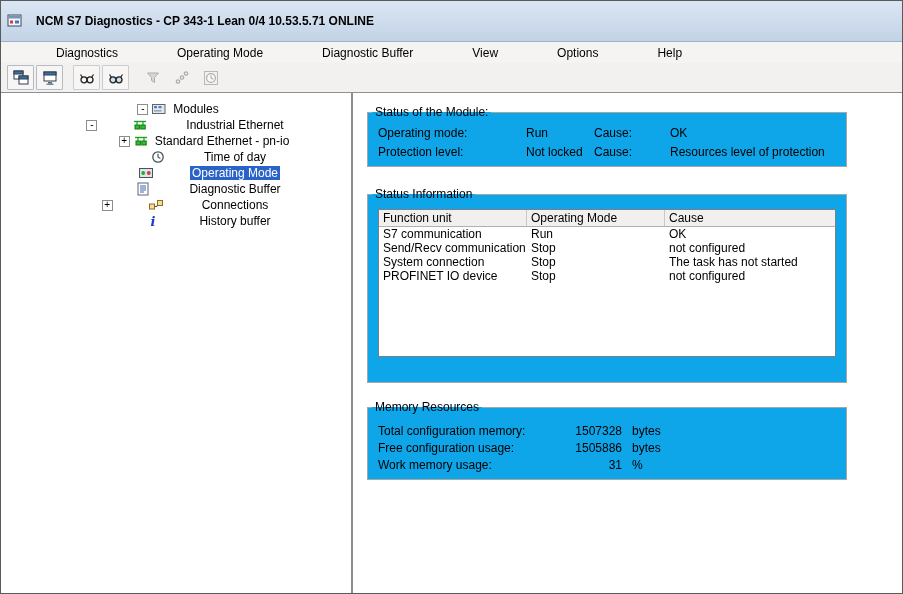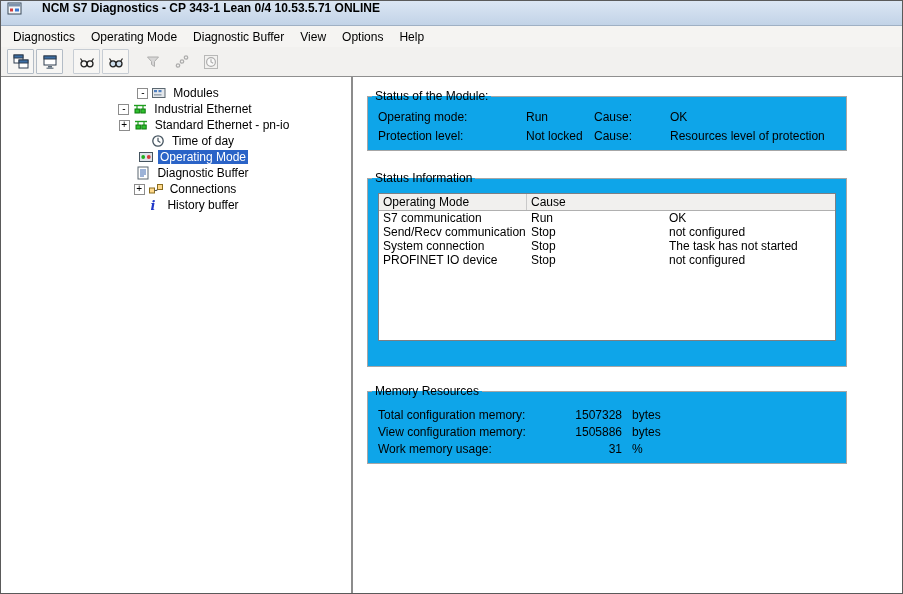--- a/index.html
+++ b/index.html
@@ -1,47 +1,47 @@
 <!DOCTYPE html>
 <html><head>
 <meta charset="utf-8">
 <style>
   html,body{margin:0;padding:0;background:#ffffff;}
   body{font-family:"Liberation Sans", sans-serif;font-size:12px;color:#000;}
   .window{width:903px;height:594px;box-sizing:border-box;border:1px solid #5a5a5a;
           display:flex;flex-direction:column;overflow:hidden;background:#fff;}
 
   
-  .titlebar{height:24px;flex:0 0 24px;display:flex;gap:19px;
-            padding:0 6px;background:linear-gradient(#dbe6f3,#c2d3e7);
+  .titlebar{height:24px;flex:0 0 24px;display:flex;align-items:center;gap:13px;
+            padding:8px 6px;background:linear-gradient(#dbe6f3,#c2d3e7);
             border-bottom:1px solid #9fb0c4;}
   .titlebar .app-icon{width:16px;height:16px;display:inline-block;}
   .titlebar .title-text{font-weight:bold;font-size:12px;white-space:nowrap;}
 
   
   .menubar{height:21px;flex:0 0 21px;display:flex;align-items:center;background:#f5f4f2;
            padding-left:4px;}
-  .menu-item{padding:2px 8px;cursor:default;}
+  .menu-item{padding:2px 8px;cursor:default;margin-left:43px;}
 
   
   .toolbar{height:29px;flex:0 0 29px;background:#f2f1ef;border-bottom:1px solid #8f8f8f;
            display:flex;align-items:center;padding:0 6px;gap:2px;}
   .tbtn{width:25px;height:23px;display:flex;align-items:center;justify-content:center;
         background:#f7f6f4;border:1px solid #b3bcc6;border-radius:1px;}
   .tbtn.flat{border-color:#c7cdd4;}
   .tbtn.disabled{border-color:transparent;background:transparent;opacity:.65;}
   .tsep{width:6px;height:1px;}
 
   
   .content{flex:1;display:flex;min-height:0;}
   .treepane{width:350px;flex:0 0 350px;border-right:2px solid #8c8c8c;background:#fff;
             padding-top:8px;overflow:hidden;}
   .tree-item{height:16px;display:flex;align-items:center;white-space:nowrap;justify-content:center;}
   .tree-item.lvl0{margin-left:6px;}
-  .tree-item.lvl1{margin-left:20px;}
+  .tree-item.lvl1{margin-left:20px;gap:32px;}
   .tree-item.lvl2{margin-left:34px;padding-left:24px;}
   .expander{width:11px;height:11px;box-sizing:border-box;border:1px solid #8c8c8c;
             background:#fff;margin-right:3px;display:inline-flex;align-items:center;
             justify-content:center;font-size:10px;line-height:9px;flex:0 0 11px;}
   .expander.none{border:none;background:transparent;}
   .expander.minus::before{content:"-";margin-top:-1px;}
   .expander.plus::before{content:"+";margin-top:-1px;}
   .ticon{width:16px;height:14px;margin-right:4px;display:inline-flex;flex:0 0 16px;}
   .tlabel{padding:0 2px;}
   .tree-item.selected .tlabel{background:#2a63c7;color:#fff;}
@@ -270,20 +270,21 @@
           <span>Not locked</span>
           <span>Cause:</span>
           <span>Resources level of protection</span>
         </div>
       </fieldset>
 
       <fieldset class="fs-info">
         <legend>Status Information</legend>
         <div class="si-table">
           <div class="si-head">
+            <span class="hc">Function unit</span>
             <span class="hc">Operating Mode</span>
             <span class="hc">Cause</span>
           </div>
           <div class="si-row">
             <span class="c">S7 communication</span>
             <span class="c">Run</span>
             <span class="c">OK</span>
           </div>
           <div class="si-row">
             <span class="c">Send/Recv communication</span>
@@ -303,21 +304,21 @@
         </div>
       </fieldset>
 
       <fieldset class="fs-mem">
         <legend>Memory Resources</legend>
         <div class="mem-grid">
           <span>Total configuration memory:</span>
           <span class="val">1507328</span>
           <span class="unit">bytes</span>
 
-          <span>View configuration memory:</span>
+          <span>Free configuration usage:</span>
           <span class="val">1505886</span>
           <span class="unit">bytes</span>
 
           <span>Work memory usage:</span>
           <span class="val">31</span>
           <span class="unit">%</span>
         </div>
       </fieldset>
 
     </div>

